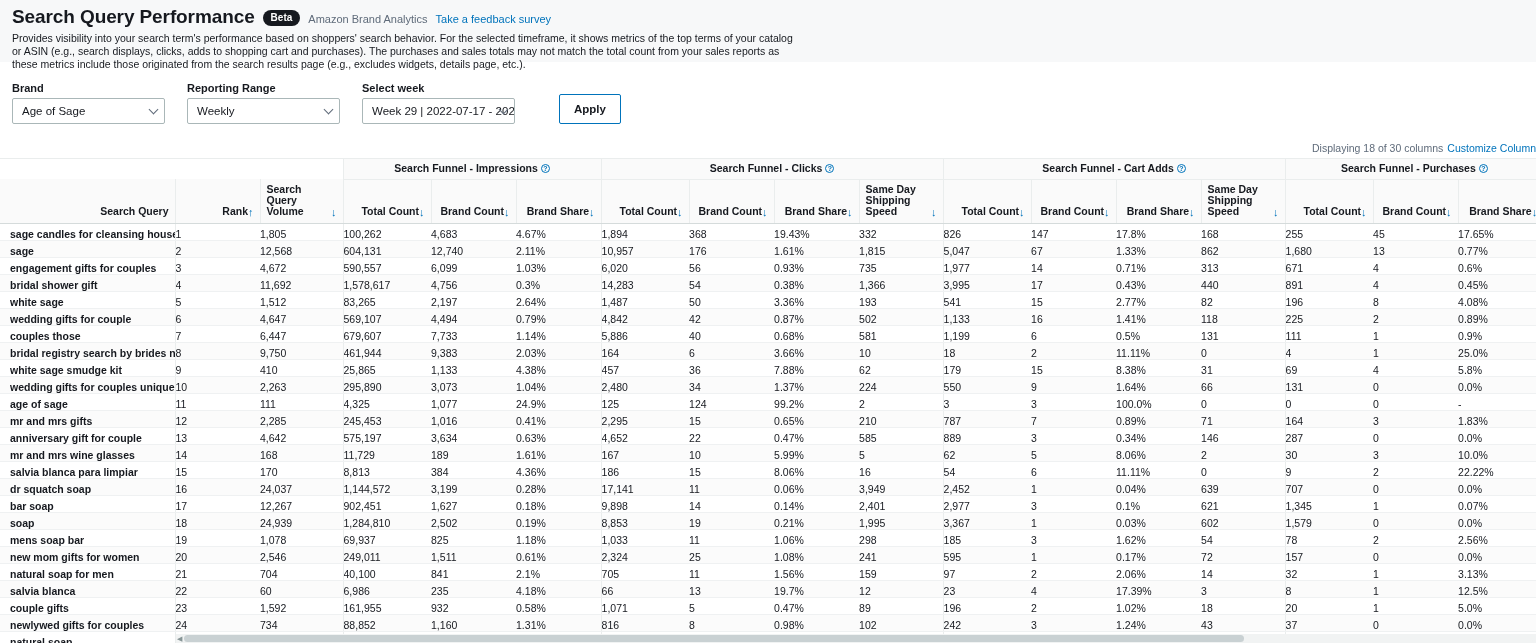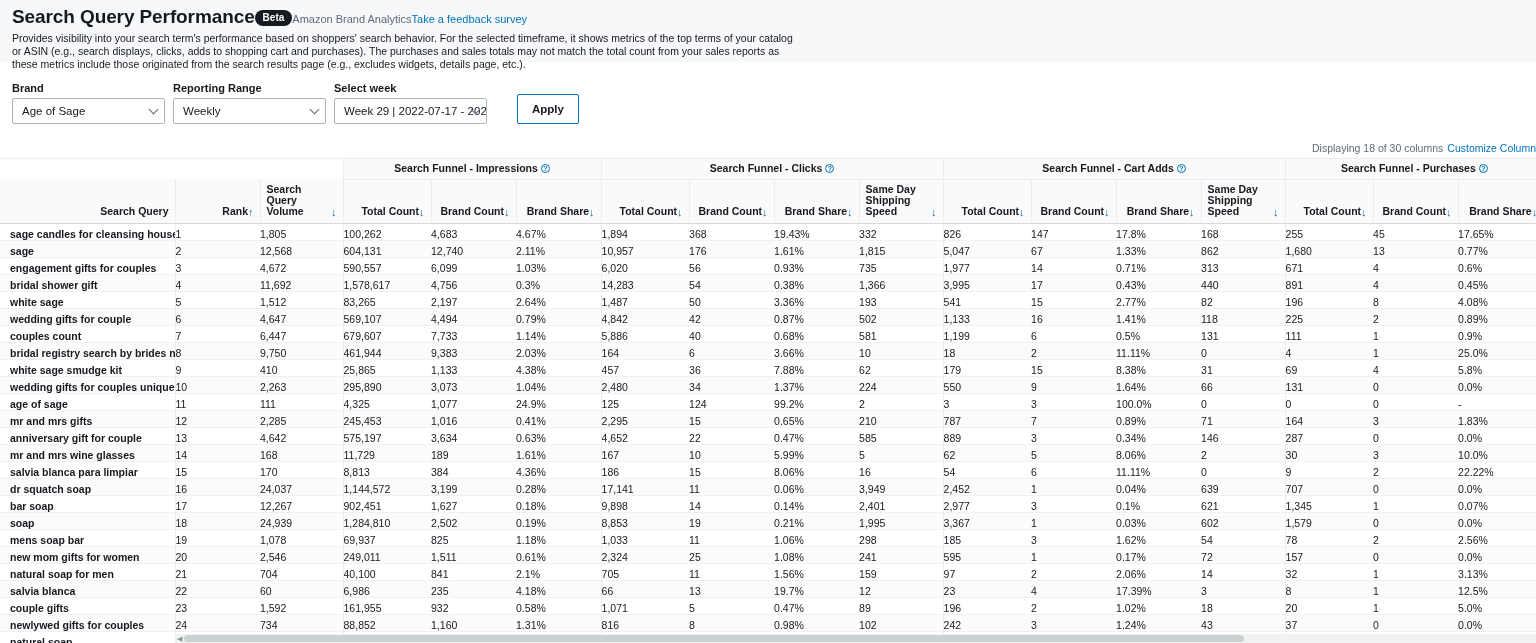--- a/index.html
+++ b/index.html
@@ -12,21 +12,21 @@
     color: #16191f;
   }
   .page { width: 1536px; height: 643px; position: relative; }
 
   
   .banner {
     background: #f7f8f9;
     padding: 6px 12px 10px 12px;
     height: 62px;
   }
-  .title-row { display: flex; align-items: center; }
+  .title-row { display: flex; align-items: center; gap: 8px; }
   .page-title {
     font-size: 19px;
     font-weight: bold;
     color: #16191f;
     letter-spacing: -0.1px;
     line-height: 22px;
   }
   .beta-badge {
     background: #16191f;
     color: #ffffff;
@@ -56,21 +56,21 @@
     color: #16191f;
     line-height: 13px;
     margin-top: 4px;
     max-width: 790px;
   }
 
   
   .filters {
     display: flex;
     align-items: flex-end;
-    gap: 8px;
+    gap: 22px;
     padding: 14px 12px 0 12px;
     height: 62px;
   }
   .field { display: flex; flex-direction: column; }
   .field-label {
     font-size: 11px;
     font-weight: bold;
     color: #16191f;
     margin-bottom: 4px;
   }
@@ -550,21 +550,21 @@
             <td>502</td>
             <td class="grpstart">1,133</td>
             <td>16</td>
             <td>1.41%</td>
             <td>118</td>
             <td class="grpstart">225</td>
             <td>2</td>
             <td>0.89%</td>
           </tr>
           <tr>
-            <td class="q">couples count</td>
+            <td class="q">couples those</td>
             <td>7</td>
             <td>6,447</td>
             <td class="grpstart">679,607</td>
             <td>7,733</td>
             <td>1.14%</td>
             <td class="grpstart">5,886</td>
             <td>40</td>
             <td>0.68%</td>
             <td>581</td>
             <td class="grpstart">1,199</td>

